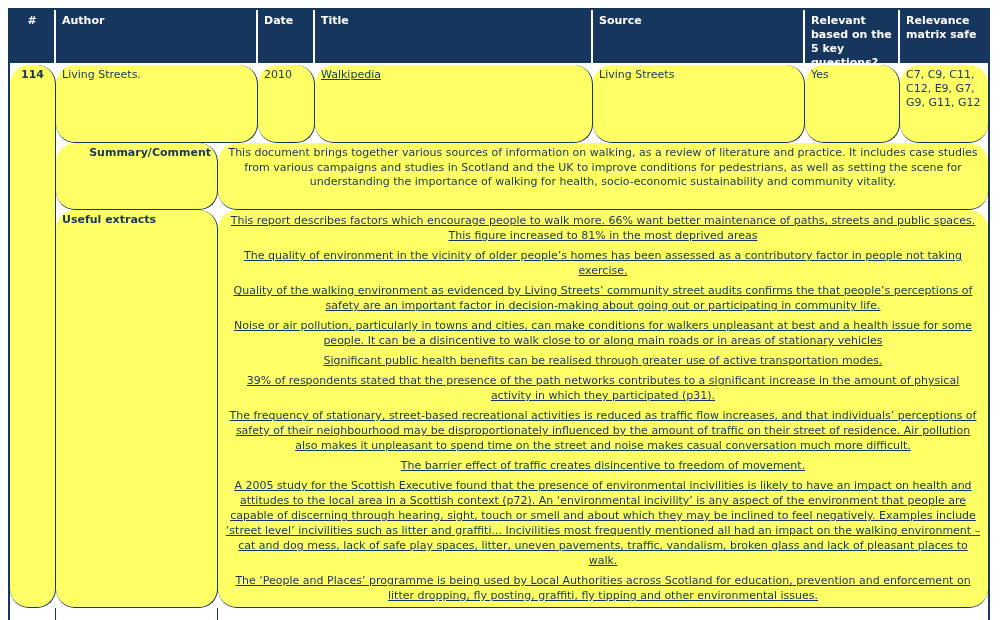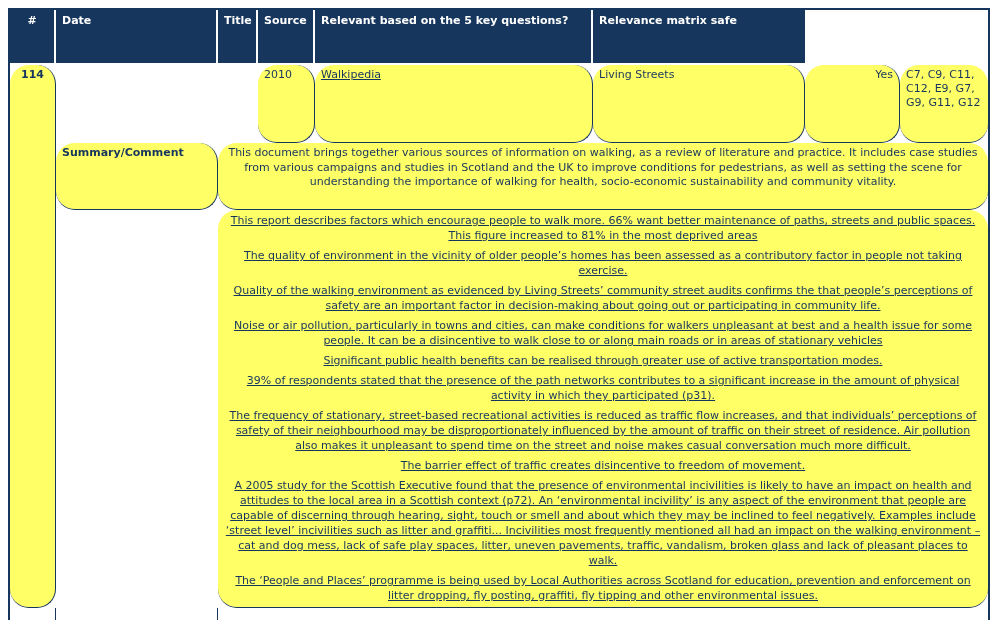--- a/index.html
+++ b/index.html
@@ -50,60 +50,63 @@
   .cell.bb { border-bottom: 1px solid #17365D; }
   .cell.norr { border-right: none; }
   .bold { font-weight: bold; }
   .center { text-align: center; }
 
   .num-cell { grid-column: 1; grid-row: 2 / 5; }
   .author-cell { grid-column: 2 / 4; grid-row: 2; }
   .date-cell { grid-column: 4; grid-row: 2; }
   .title-cell { grid-column: 5; grid-row: 2; text-decoration: underline; }
   .source-cell { grid-column: 6; grid-row: 2; }
-  .relevant-cell { grid-column: 7; grid-row: 2; text-align: right; }
+  .relevant-cell { grid-column: 7; grid-row: 2; }
   .code-cell { grid-column: 8; grid-row: 2; }
 
-  .summary-label { grid-column: 2; grid-row: 3; }
+  .summary-label { grid-column: 2; grid-row: 3; text-align: right; }
   .summary-content { grid-column: 3 / 9; grid-row: 3; }
   .extracts-label { grid-column: 2; grid-row: 4; }
   .extracts-content { grid-column: 3 / 9; grid-row: 4; }
 
   .content-text { padding: 3px 7px 3px 7px; line-height: 14.5px; text-align: center; }
   .extracts-content p { margin: 0 0 5px 0; line-height: 15px; text-decoration: underline; }
 
   
   .stub { background: #ffffff; grid-row: 5; border-right: 1px solid #17365D; }
   .stub-num { grid-column: 1; }
   .stub-label { grid-column: 2; }
   .stub-content { grid-column: 3 / 9; border-right: none; }
 </style>
 </head>
 <body>
 
 <div class="page">
   <div class="review-table">
 
     <div class="th center">#</div>
+    <div class="th" style="grid-column: 2 / 4;">Author</div>
     <div class="th">Date</div>
     <div class="th">Title</div>
     <div class="th">Source</div>
     <div class="th">Relevant based on the 5 key questions?</div>
     <div class="th last">Relevance matrix safe</div>
 
     <div class="cell bb bold center num-cell">114</div>
+    <div class="cell bb author-cell">Living Streets.</div>
     <div class="cell bb date-cell">2010</div>
     <div class="cell bb title-cell">Walkipedia</div>
     <div class="cell bb source-cell">Living Streets</div>
     <div class="cell bb relevant-cell">Yes</div>
     <div class="cell bb norr code-cell">C7, C9, C11, C12, E9, G7, G9, G11, G12</div>
 
     <div class="cell bb bold summary-label">Summary/Comment</div>
     <div class="cell bb norr content-text summary-content">This document brings together various sources of information on walking, as a review of literature and practice.  It includes case studies from various campaigns and studies in Scotland and the UK to improve conditions for pedestrians, as well as setting the scene for understanding the importance of walking for health, socio-economic sustainability and community vitality.</div>
 
+    <div class="cell bb bold extracts-label">Useful extracts</div>
     <div class="cell bb norr content-text extracts-content">
         <p>This report describes factors which encourage people to walk more. 66% want better maintenance of paths, streets and public spaces.  This figure increased to 81% in the most deprived areas</p>
         <p>The quality of environment in the vicinity of older people’s homes has been assessed as a contributory factor in people not taking exercise.</p>
         <p>Quality of the walking environment as evidenced by Living Streets’ community street audits confirms the that people’s perceptions of safety are an important factor in decision-making about going out or participating in community life.</p>
         <p>Noise or air pollution, particularly in towns and cities, can make conditions for walkers unpleasant at best and a health issue for some people.  It can be a disincentive to walk close to or along main roads or in areas of stationary vehicles</p>
         <p>Significant public health benefits can be realised through greater use of active transportation modes.</p>
         <p>39% of respondents stated that the presence of the path networks contributes to a significant increase in the amount of physical activity in which they participated (p31).</p>
         <p>The frequency of stationary, street-based recreational activities is reduced as traffic flow increases, and that individuals’ perceptions of safety of their neighbourhood may be disproportionately influenced by the amount of traffic on their street of residence.  Air pollution also makes it unpleasant to spend time on the street and noise makes casual conversation much more difficult.</p>
         <p>The barrier effect of traffic creates disincentive to freedom of movement.</p>
         <p>A 2005 study for the Scottish Executive found that the presence of environmental incivilities is likely to have an impact on health and attitudes to the local area in a Scottish context (p72).  An ‘environmental incivility’ is any aspect of the environment that people are capable of discerning through hearing, sight, touch or smell and about which they may be inclined to feel negatively.  Examples include ‘street level’ incivilities such as litter and graffiti... Incivilities most frequently mentioned all had an impact on the walking environment – cat and dog mess, lack of safe play spaces, litter, uneven pavements, traffic, vandalism, broken glass and lack of pleasant places to walk.</p>

